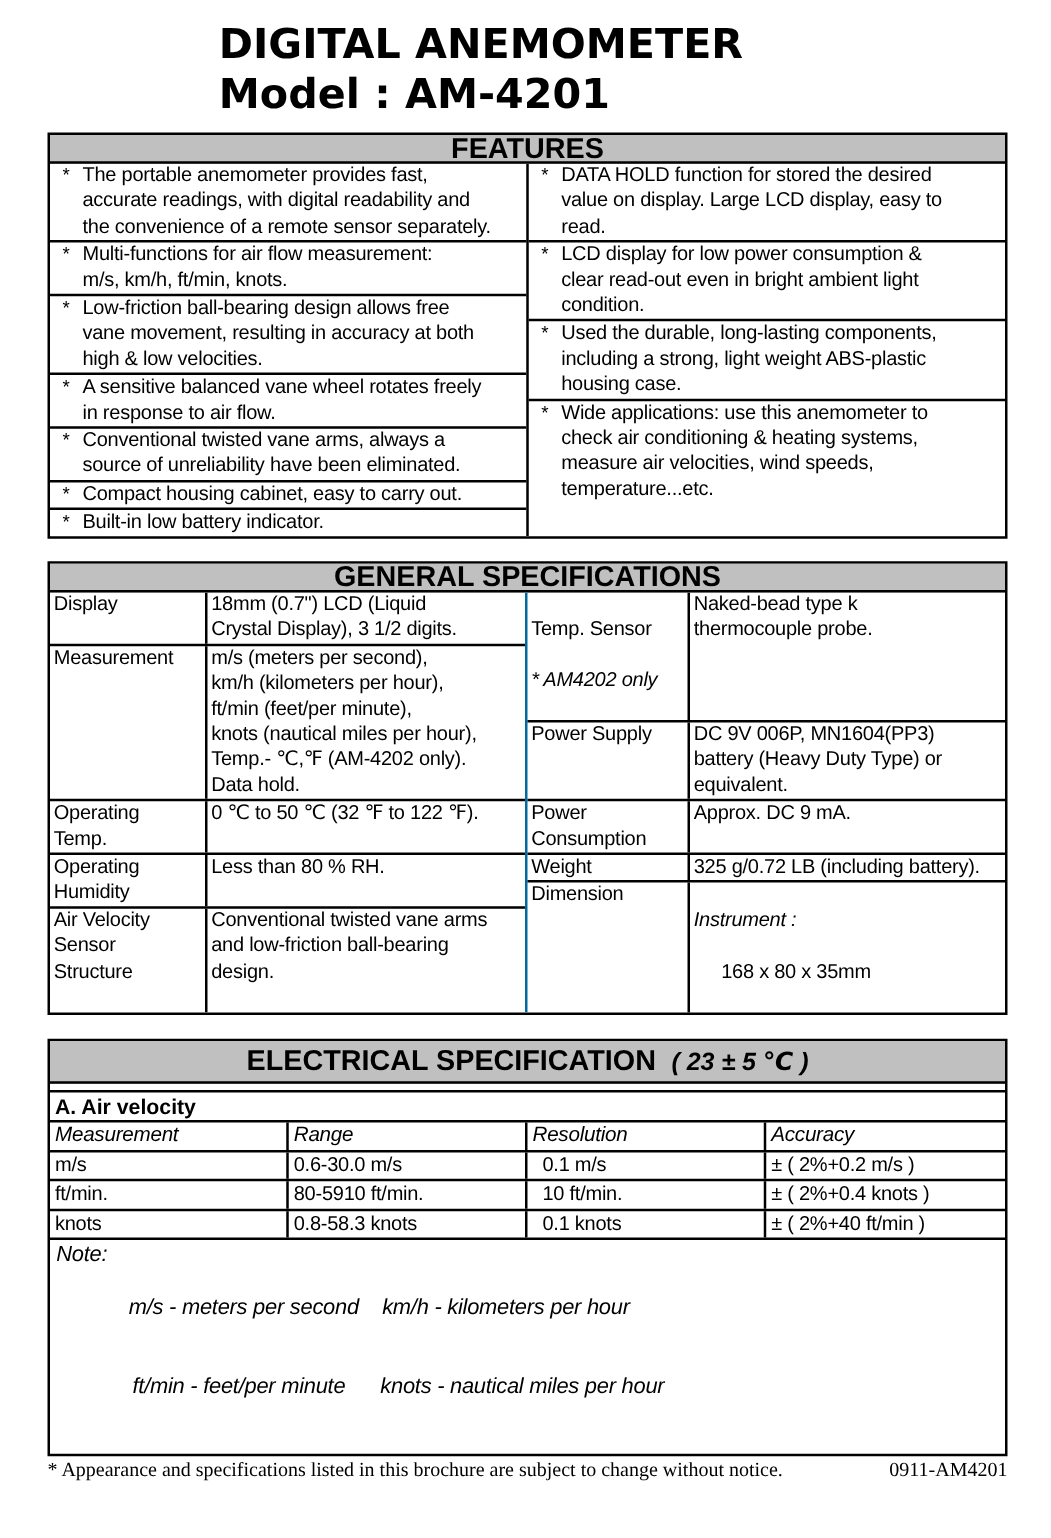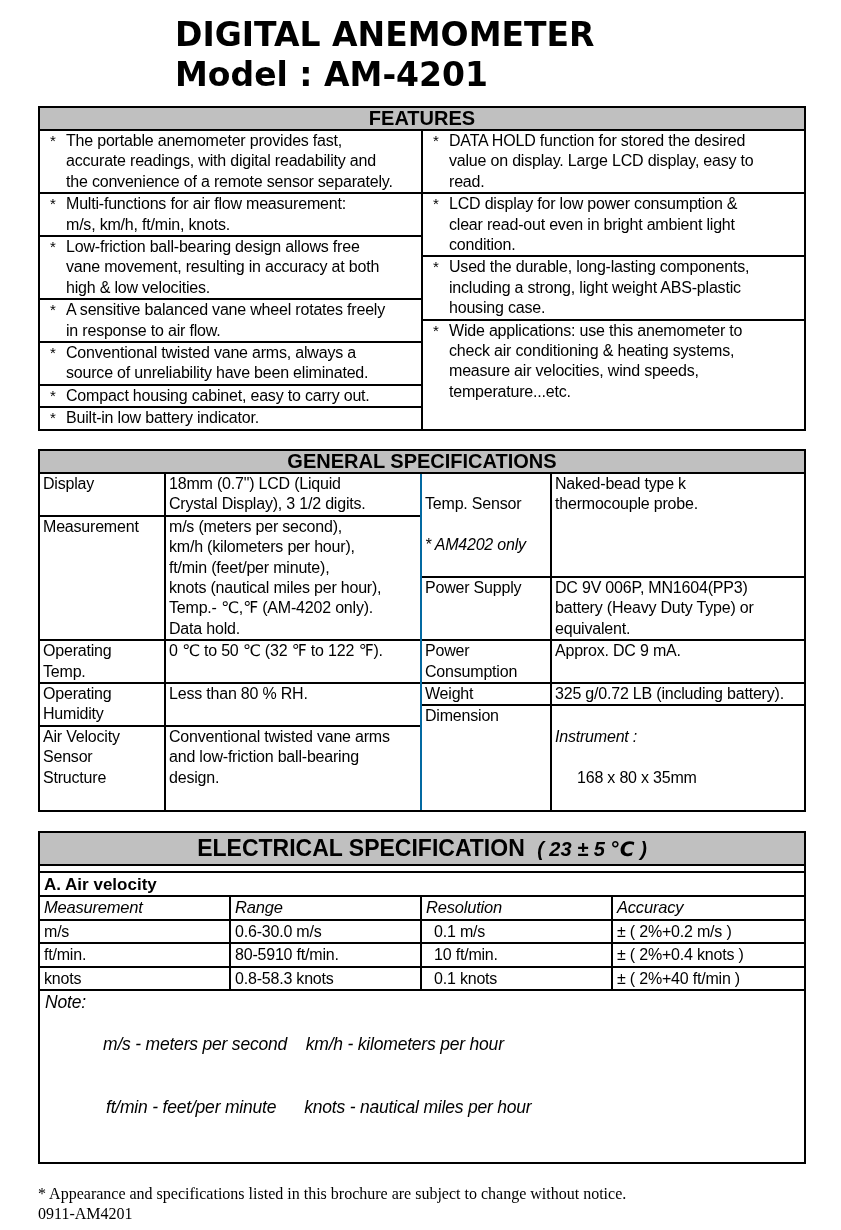--- a/index.html
+++ b/index.html
@@ -10,21 +10,21 @@
   }
   .page { width:768px; margin-left:38px; padding-top:15px; }
 
   
   .doc-title { margin-left:137px; font-family:"DejaVu Sans","Liberation Sans",sans-serif;
     font-weight:bold; font-size:33px; line-height:40px; letter-spacing:0; margin-bottom:11px; }
 
   
   .tbl { border:2px solid #000; width:768px; box-sizing:border-box; background:#fff; }
   .bar { background:#c0c0c0; border-bottom:2px solid #000; text-align:center;
-         font-weight:bold; font-size:20px; line-height:21px; }
+         font-weight:bold; font-size:23px; line-height:21px; }
 
   
   .features { margin-top:0; }
   .f-body { display:flex; height:298px; overflow:hidden; }
   .f-col { flex:1; min-width:0; display:flex; flex-direction:column; }
   .f-left { border-right:2px solid #000; }
   .f-row { display:flex; border-bottom:2px solid #000; align-items:flex-start; }
   .f-col .f-row:last-child { border-bottom:none; flex:1; }
   .star { width:26px; flex-shrink:0; text-align:center; font-size:15px; line-height:20.4px; }
   .f-text { white-space:pre-line; font-size:16px; line-height:20.4px; letter-spacing:-0.2px; padding-right:2px; }
@@ -62,22 +62,22 @@
   .e-cell:last-child { border-right:none; }
   .e-head .e-cell { font-style:italic; font-size:16.5px; }
   .res-pad { padding-left:12px; }
   .e-note { display:flex; font-style:italic; font-size:17.5px; line-height:21px;
             padding:1px 4px 2px 5px; letter-spacing:-0.2px; }
   .note-label { width:58px; flex-shrink:0; }
   .note-lines { flex:1; white-space:pre-wrap; }
   .note-l2 { padding-left:3px; }
 
   
-  .footer { width:768px; display:flex; justify-content:space-between; margin-top:20px;
-            font-family:"Liberation Serif","DejaVu Serif",serif; font-size:16px; line-height:20px;flex-direction:column; }
+  .footer { width:768px; display:flex; justify-content:space-between; margin-top:2px;
+            font-family:"Liberation Serif","DejaVu Serif",serif; font-size:16px; line-height:20px; }
 </style>
 </head>
 <body>
 
 <div class="page">
 
   <div class="doc-title">
     <div>DIGITAL ANEMOMETER</div>
     <div>Model : AM-4201</div>
   </div>

